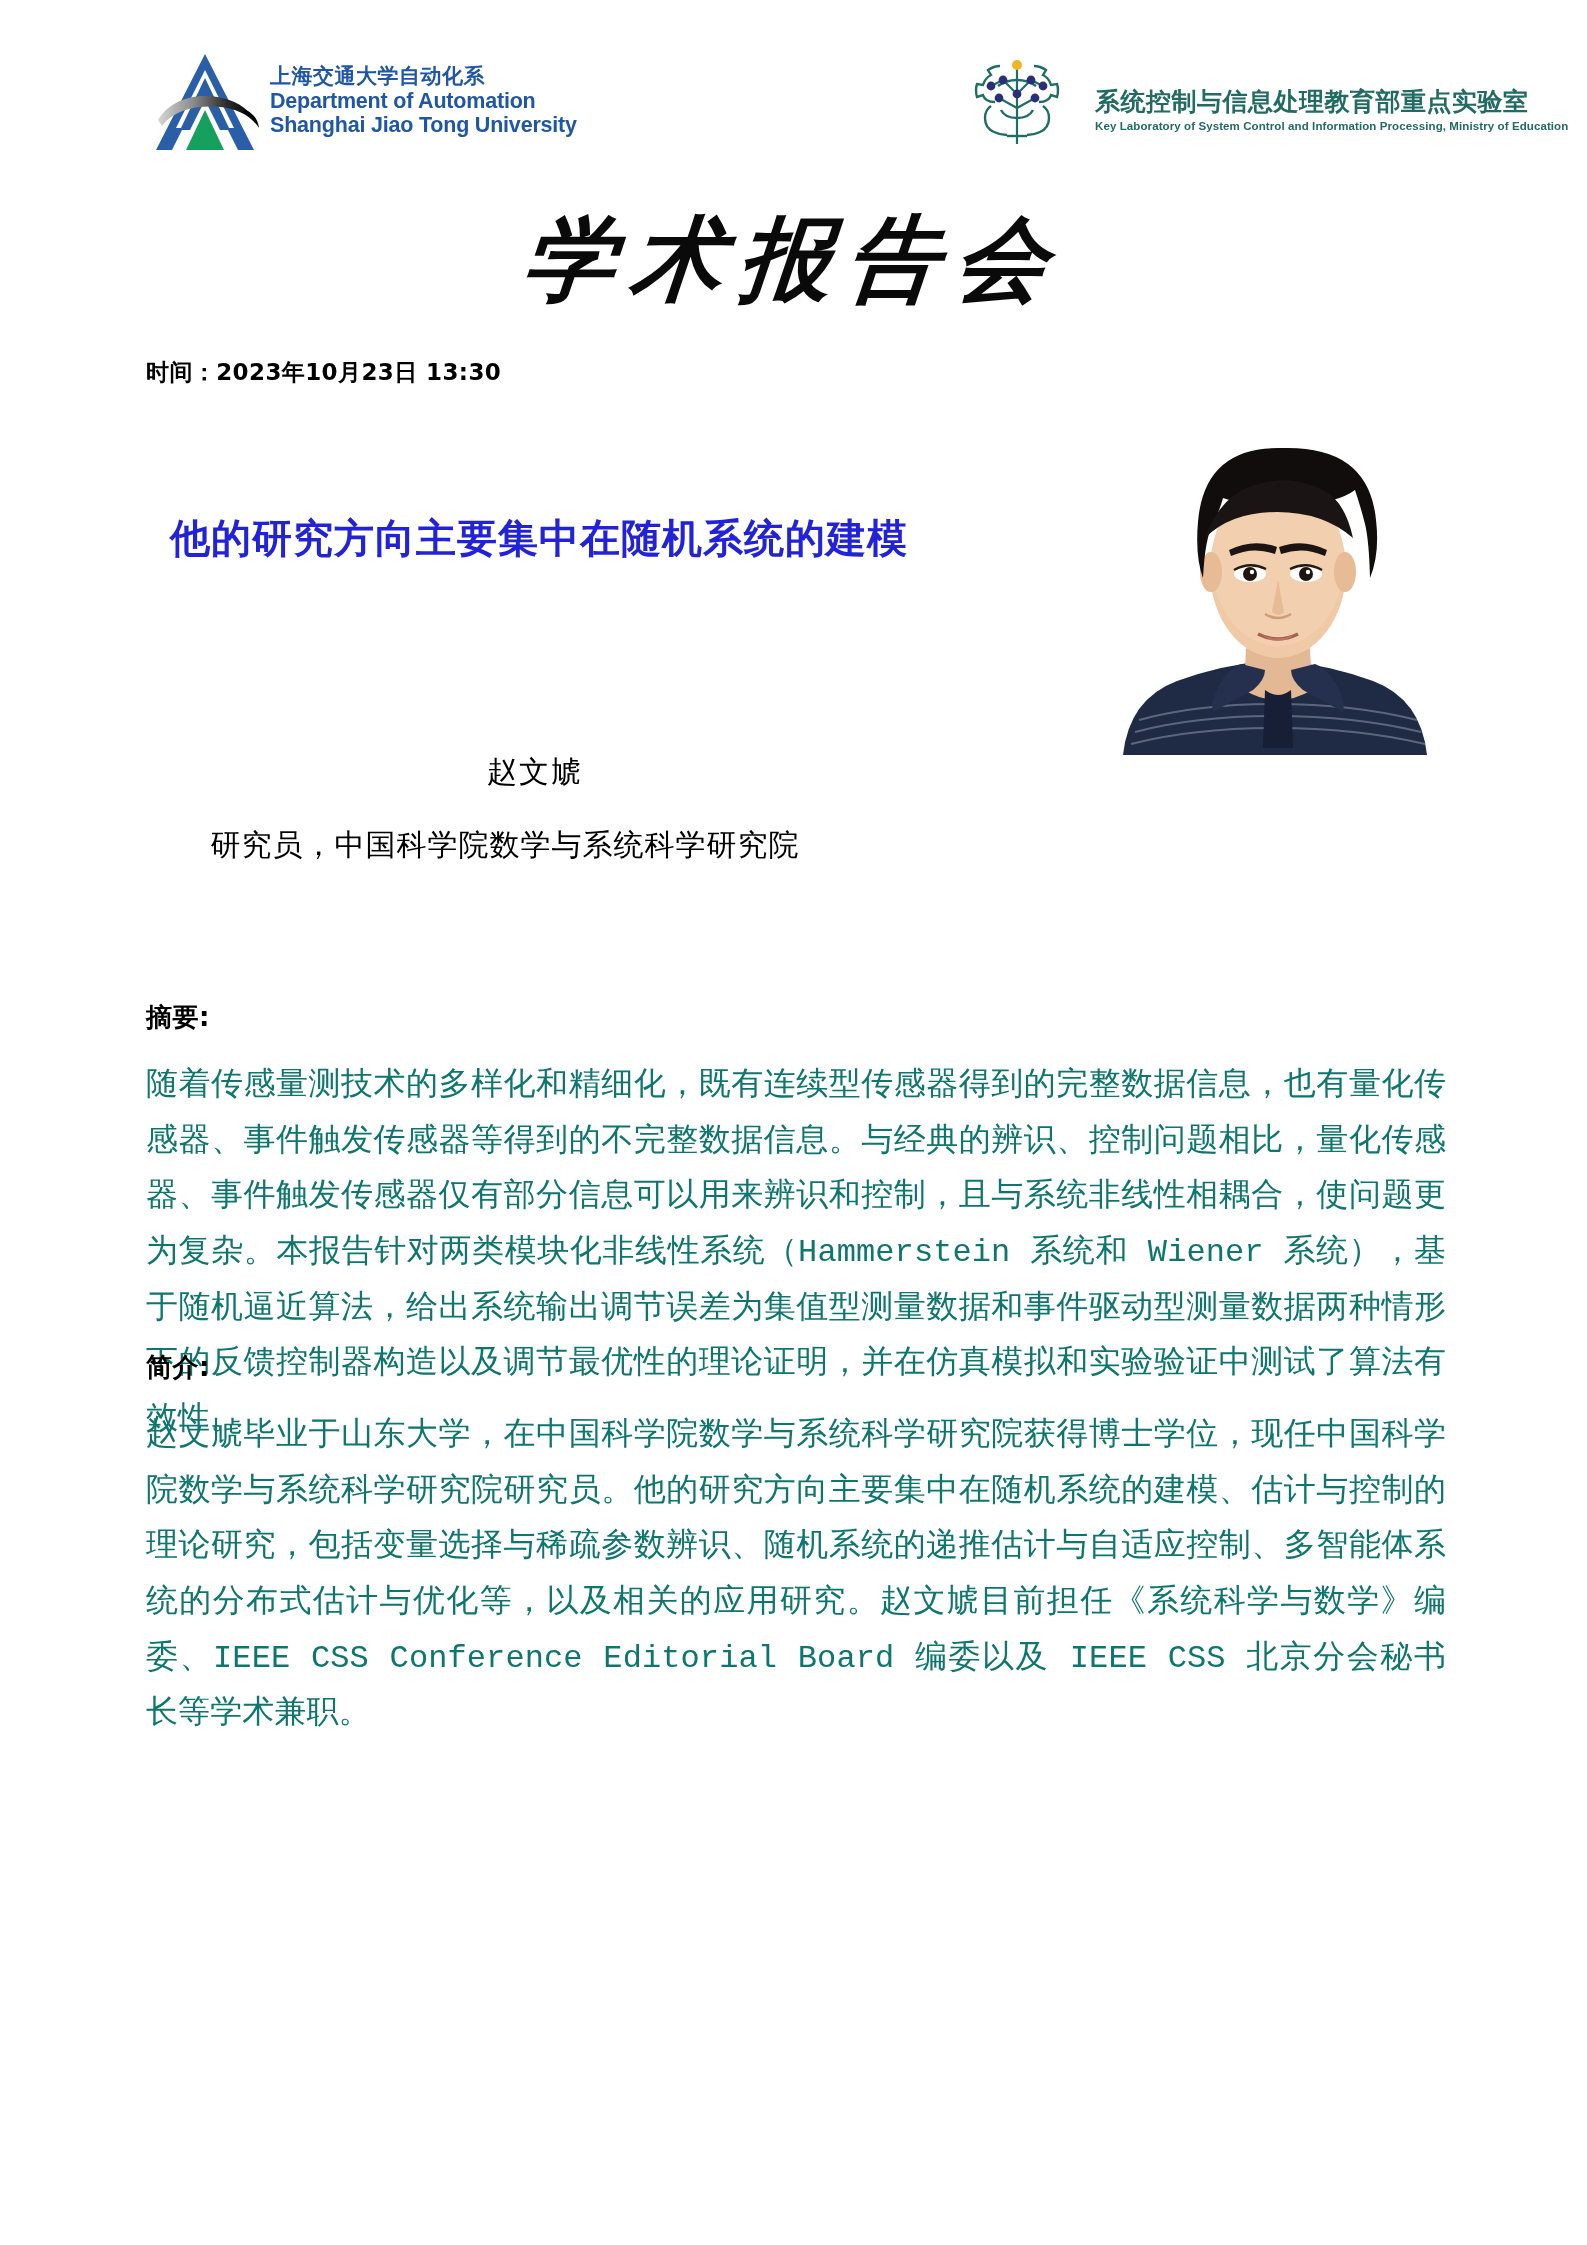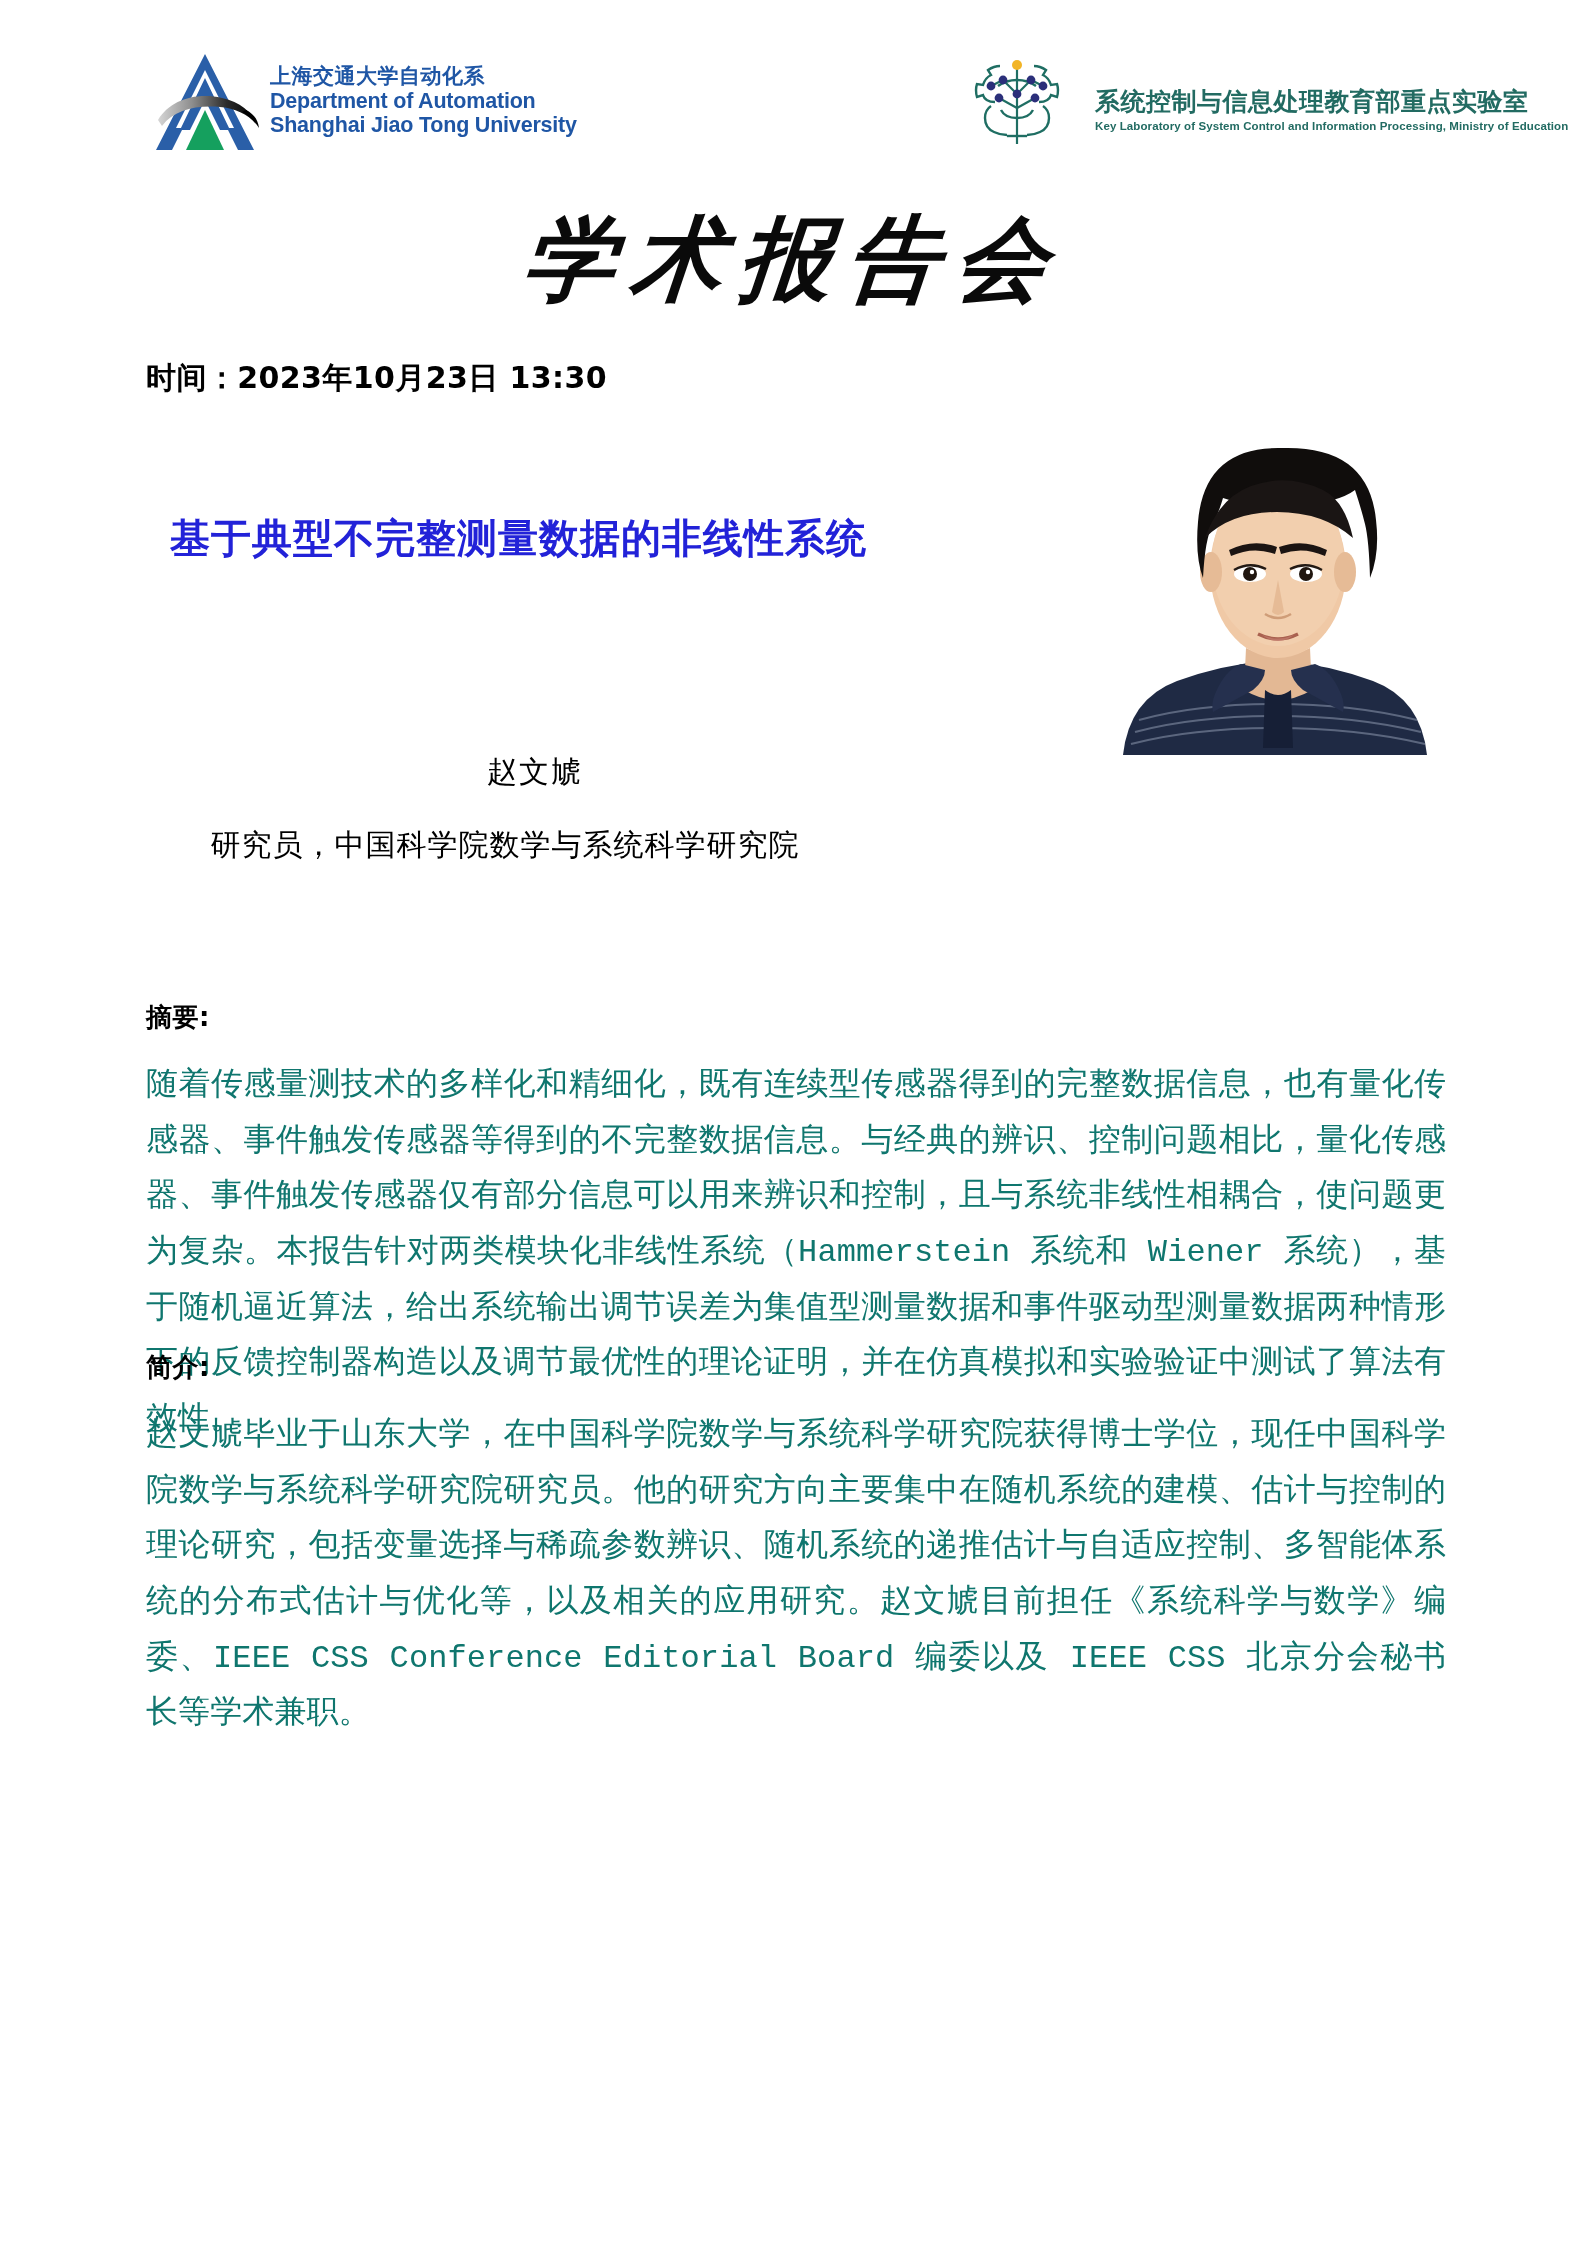--- a/index.html
+++ b/index.html
@@ -128,21 +128,21 @@
     font-style: italic;
     transform: skewX(-5deg);
   }
 
   
   .meta {
     position: absolute;
     left: 146px;
     top: 355px;
     font-family: "DejaVu Sans", "Liberation Sans", sans-serif;
-    font-size: 30px;
+    font-size: 23px;
     font-weight: bold;
     line-height: 1.52;
     color: #000;
     letter-spacing: 0.4px;
   }
   .meta div { white-space: nowrap; }
 
   
   .talk-title {
     position: absolute;
@@ -306,21 +306,21 @@
     </div>
   </div>
 
   <div class="calli-title">学术报告会</div>
 
   <div class="meta">
     <div>时间：2023年10月23日  13:30</div>
   </div>
 
   <div class="talk-title">
-    <span class="l1">基于典型不完整测量数据的非线性系统</span>
+    <span class="l1">他的研究方向主要集中在随机系统的建模</span>
   </div>
 
   <div class="speaker-name">赵文虓</div>
   <div class="speaker-affil">研究员，中国科学院数学与系统科学研究院</div>
 
   <div class="photo">
     <svg viewBox="0 0 330 353" aria-hidden="true">
       <rect x="0" y="0" width="330" height="353" fill="#ffffff"></rect>
 
       <path d="M10 353 q6 -56 54 -74 q22 -8 44 -13 l54 -10 l54 10 q22 5 44 13 q48 18 54 74 Z" fill="#1f2a44"></path>

